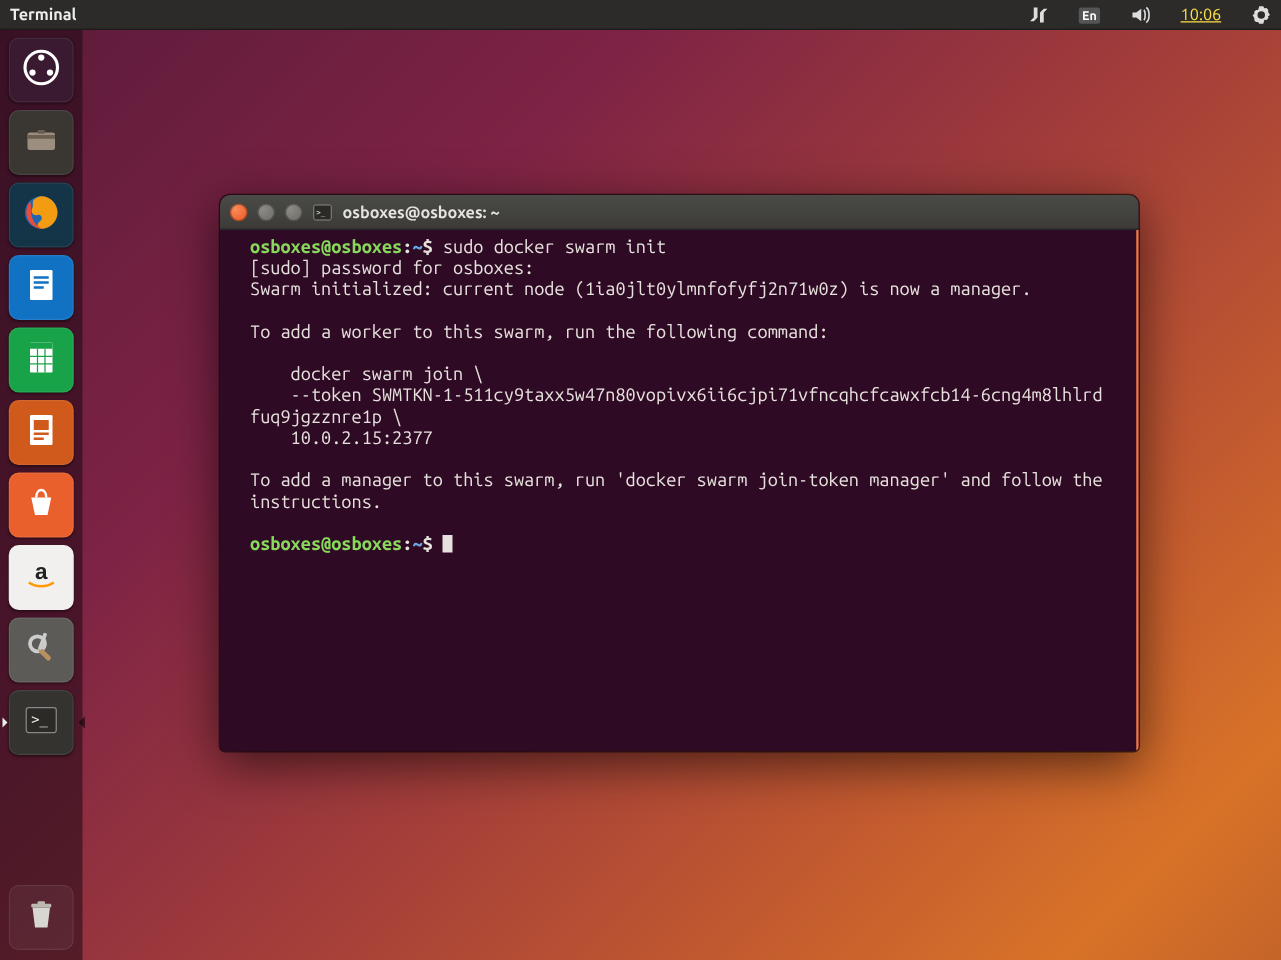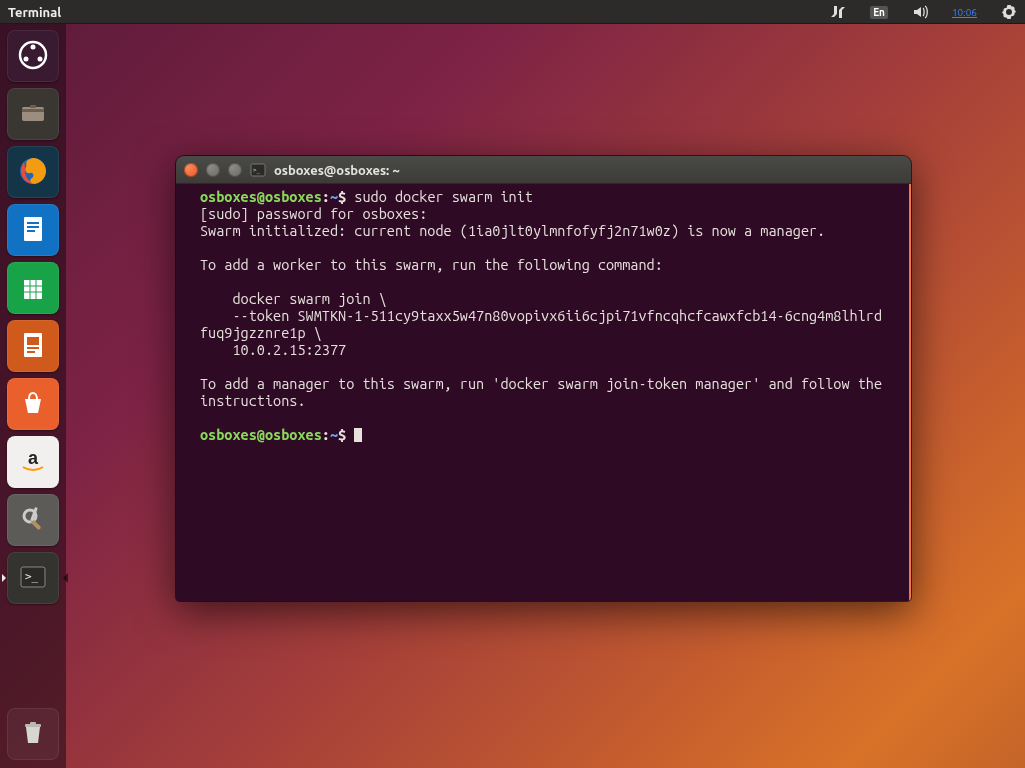--- a/index.html
+++ b/index.html
@@ -15,21 +15,21 @@
     background: #2c2b2a;
     display:flex; align-items:center; color:#ddd;
     font-size:13px; padding:0 8px;
     box-shadow: inset 0 -1px 0 #1a1a1a;
   }
   .topbar .app-title { font-weight:600; color:#eee; }
   .topbar .spacer { flex:1; }
   .topbar .tray { display:flex; align-items:center; gap:24px; }
   .topbar .tray .icon { width:16px;height:16px; display:flex;align-items:center;justify-content:center; fill:#ddd; color:#ddd;}
   .topbar .lang { background:#555; color:#fff; font-size:10px; font-weight:bold; padding:1px 3px; border-radius:2px; }
-  .topbar .clock { font-size:10px; color:#3b82f6;text-decoration:underline; }
+  .topbar .clock { font-size:13px; color:#fde047;text-decoration:underline; }
 
   
   .launcher {
     position:absolute; top:24px; left:0; bottom:0; width:66px;
     background: rgba(30,10,20,0.55);
     display:flex; flex-direction:column; align-items:center;
     padding-top:6px; gap:6px;
   }
   .launcher .lbtn {
     width:52px; height:52px; border-radius:8px;

